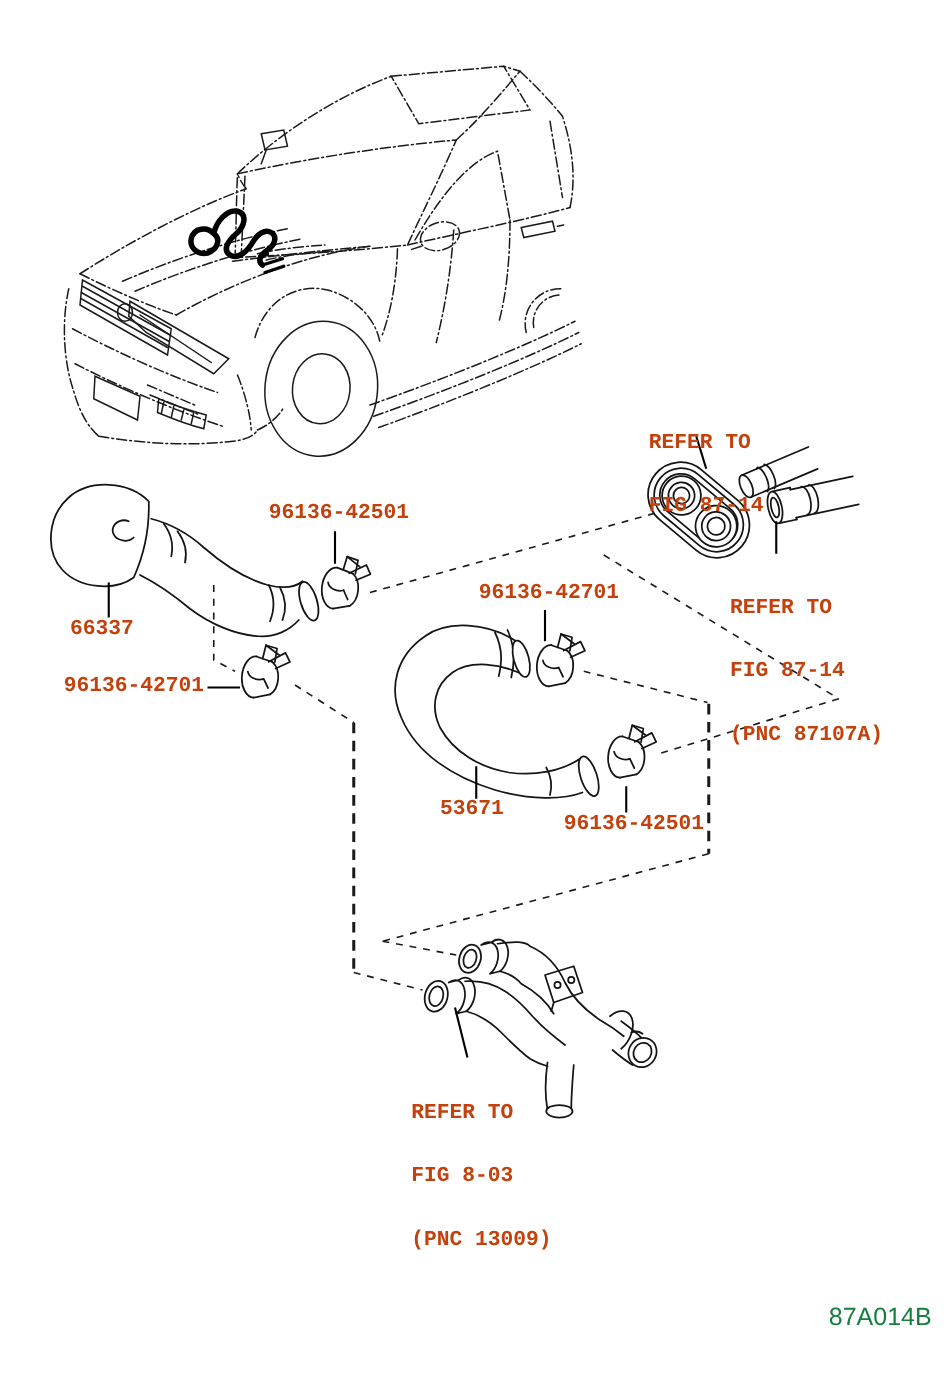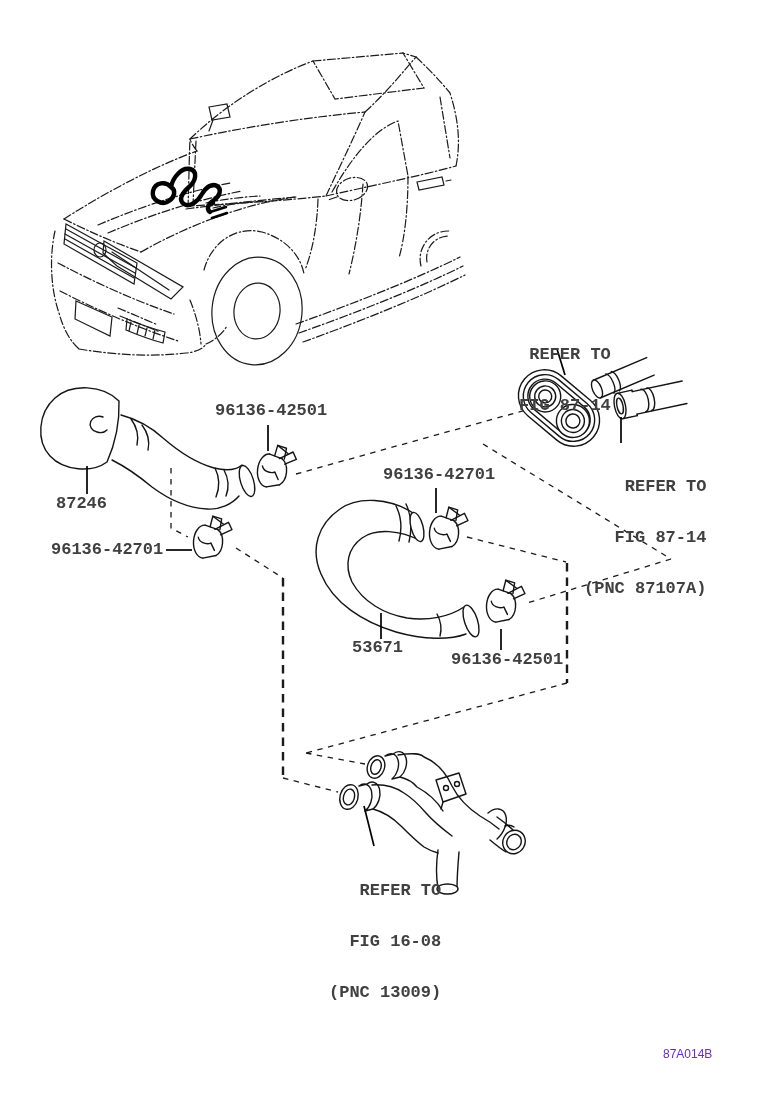--- a/index.html
+++ b/index.html
@@ -1,22 +1,22 @@
 <!DOCTYPE html>
 <html><head>
 <meta charset="utf-8">
 <style>
   html,body{margin:0;padding:0;background:#ffffff;}
   .stage{position:relative;width:760px;height:1112px;background:#fff;overflow:hidden;
          font-family:"Liberation Mono","DejaVu Sans Mono",monospace;}
   .stage svg{position:absolute;left:0;top:0;}
   .callout{position:absolute;font-weight:bold;font-size:17px;line-height:17px;
-           color:#404040;white-space:pre;letter-spacing:0;text-align:right;}
+           color:#c2410c;white-space:pre;letter-spacing:0;}
   .figcode{position:absolute;font-family:"Liberation Sans","DejaVu Sans",sans-serif;
-           font-size:12px;line-height:18px;color:#6d28d9;font-weight:normal;}
+           font-size:20px;line-height:18px;color:#15803d;font-weight:normal;}
   .ln{stroke:#141414;fill:none;stroke-width:1.4;stroke-linecap:round;stroke-linejoin:round;}
   .lnw{stroke:#141414;fill:#ffffff;stroke-width:1.4;stroke-linejoin:round;}
   .cl{stroke:#1a1a1a;fill:none;stroke-width:1.2;stroke-dasharray:8 2.5 1.5 2.5;stroke-linecap:round;}
   .cs{stroke:#1a1a1a;fill:none;stroke-width:1.2;stroke-linecap:round;}
   .dash{stroke:#1a1a1a;fill:none;stroke-width:1.3;stroke-dasharray:5.5 5.5;}
   .dashv{stroke:#1a1a1a;fill:none;stroke-width:2.4;stroke-dasharray:8.5 6;}
   .ldr{stroke:#000;fill:none;stroke-width:1.7;}
   .sq{stroke:#000;fill:none;stroke-width:4.4;stroke-linecap:round;stroke-linejoin:round;}
   .sq2{stroke:#000;fill:none;stroke-width:2.6;stroke-linecap:round;}
 </style>
@@ -191,21 +191,21 @@
     <path class="ldr" d="M 381,639 L 381,613"></path>
     <path class="ldr" d="M 501,629 L 501,650"></path>
     <path class="ldr" d="M 557,349 L 565,375"></path>
     <path class="ldr" d="M 621,417 L 621,443"></path>
     <path class="ldr" d="M 364,806 L 374,846"></path>
   </g>
 </svg>
 
   <div class="callout" style="left:215px;top:402px">96136-42501</div>
 
-  <div class="callout" style="left:56px;top:495px">87246</div>
+  <div class="callout" style="left:56px;top:495px">66337</div>
 
   <div class="callout" style="left:51px;top:541px">96136-42701</div>
 
   <div class="callout" style="left:383px;top:466px">96136-42701</div>
 
   <div class="callout" style="left:352px;top:639px">53671</div>
 
   <div class="callout" style="left:451px;top:651px">96136-42501</div>
 
   <div class="callout" style="left:519px;top:312px">
@@ -214,19 +214,19 @@
   </div>
 
   <div class="callout" style="left:584px;top:444px">
     <div>REFER TO</div>
     <div>FIG 87-14</div>
     <div>(PNC 87107A)</div>
   </div>
 
   <div class="callout" style="left:329px;top:848px">
     <div>REFER TO</div>
-    <div>FIG 16-08</div>
+    <div>FIG 8-03</div>
     <div>(PNC 13009)</div>
   </div>
 
   <div class="figcode" style="left:663px;top:1045px">87A014B</div>
 
 </div>
 
 </body></html>

